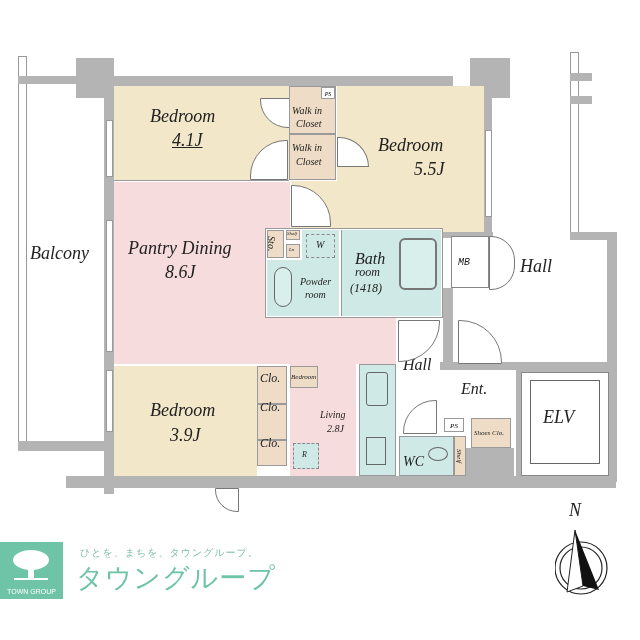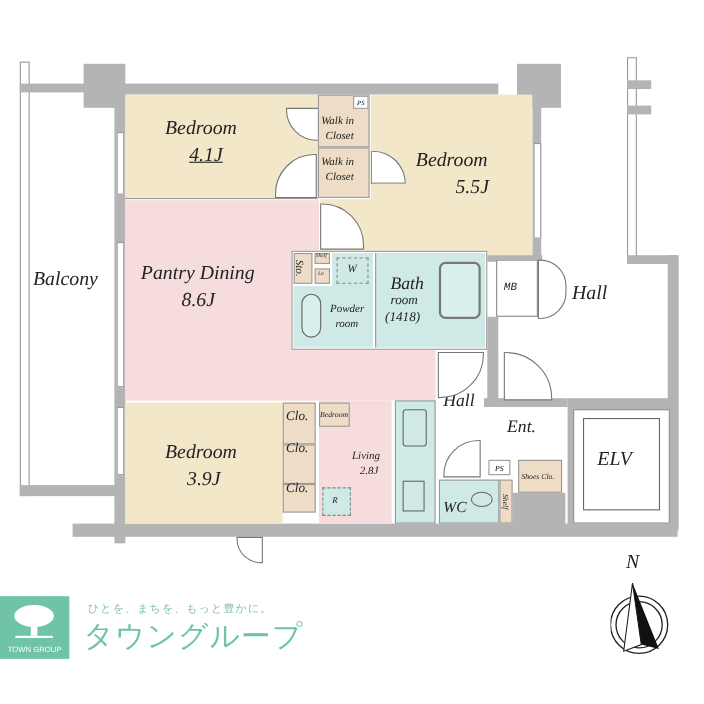--- a/index.html
+++ b/index.html
@@ -161,14 +161,14 @@
 </div>
 
 <div class="logo-box">
   <svg width="63" height="46" viewBox="0 0 63 46" style="position:absolute;left:0;top:0;">
     <ellipse cx="31" cy="18" rx="18" ry="10" fill="#fff"></ellipse>
     <rect x="28" y="22" width="6" height="14" fill="#fff"></rect>
     <rect x="14" y="36" width="34" height="2" fill="#fff"></rect>
   </svg>
   <div class="logo-text">TOWN GROUP</div>
 </div>
-<div class="tag">ひとを、まちを、もっと豊かに。</div>
+<div class="tag">ひとを、まちを、タウングループ。</div>
 <div class="brand">タウングループ</div>
 
 </body></html>

